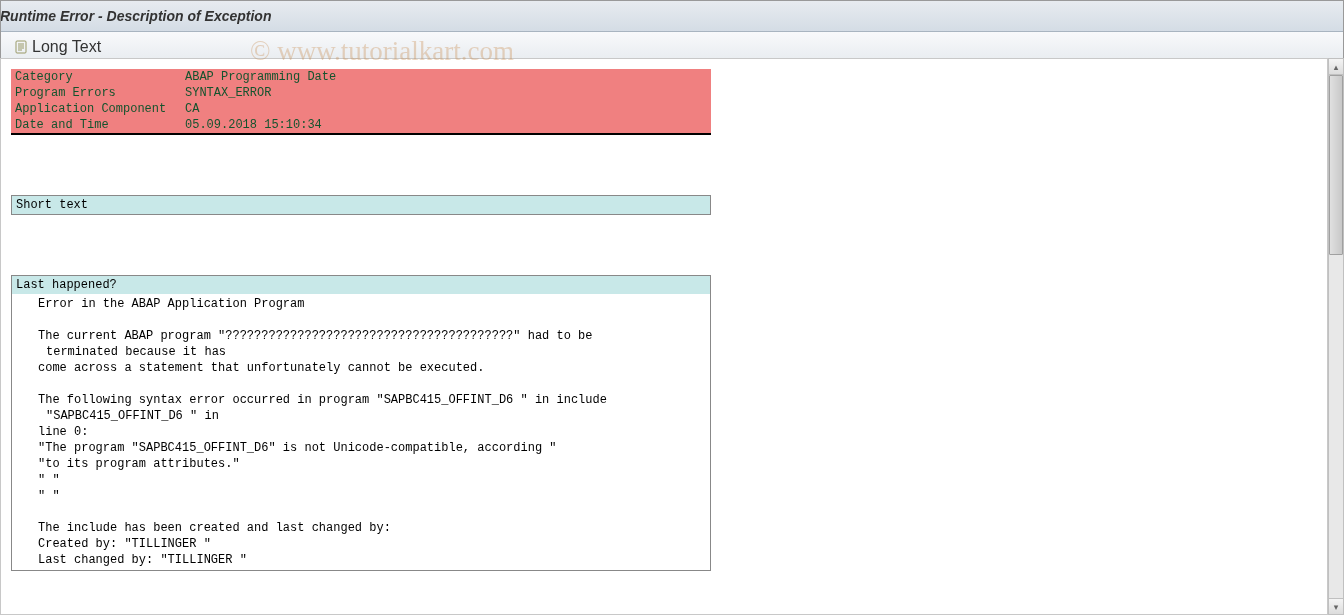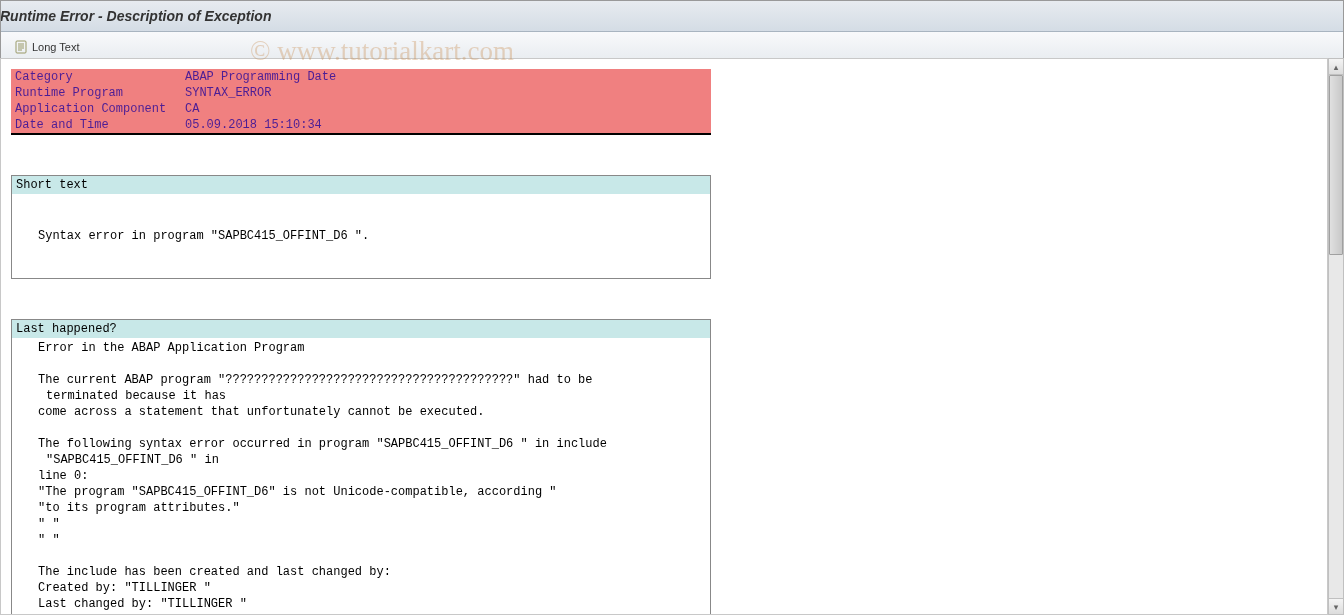--- a/index.html
+++ b/index.html
@@ -34,21 +34,21 @@
       display: flex;
       align-items: center;
       gap: 8px;
     }
     .toolbar-btn {
       display: flex;
       align-items: center;
       gap: 4px;
       padding: 2px 6px;
       cursor: pointer;
-      font-size: 11px;
+      font-size: 16px;
       color: #333;
     }
     .long-text-icon {
       width: 14px;
       height: 14px;
       display: inline-flex;
       align-items: center;
       justify-content: center;
     }
     .watermark {
@@ -79,30 +79,30 @@
     .info-table {
       width: 700px;
       border-collapse: collapse;
       border-bottom: 2px solid #000;
       font-family: "Courier New", monospace;
       font-size: 12px;
     }
     .info-table td {
       padding: 0px 4px;
       background: #f08080;
-      color: #4c1d95;
+      color: #14532d;
       line-height: 16px;
     }
     .info-table td.label-cell {
       width: 170px;
     }
     .section-box {
       width: 700px;
       border: 1px solid #888;
-      margin-top: 40px;
+      margin-top: 60px;
       font-family: "Courier New", monospace;
       font-size: 12px;
       background: #fff;
     }
     .section-header {
       background: #c8e8e8;
       padding: 2px 4px;
       color: #000;
     }
     .section-body {
@@ -189,39 +189,36 @@
 
 <div class="content-area">
   <div class="inner-content">
     <table class="info-table">
       <tbody id="info-tbody">
           <tr>
             <td class="label-cell">Category</td>
             <td>ABAP Programming Date</td>
           </tr>
           <tr>
-            <td class="label-cell">Runtime Program</td>
+            <td class="label-cell">Program Errors</td>
             <td>SYNTAX_ERROR</td>
           </tr>
           <tr>
             <td class="label-cell">Application Component</td>
             <td>CA</td>
           </tr>
           <tr>
             <td class="label-cell">Date and Time</td>
             <td>05.09.2018 15:10:34</td>
           </tr>
         </tbody>
     </table>
 
     <div class="section-box">
       <div class="section-header">Short text</div>
-      <div class="section-body">
-        <span class="line">Syntax error in program "SAPBC415_OFFINT_D6 ".</span>
-      </div>
     </div>
 
     <div class="section-box">
       <div class="section-header">Last happened?</div>
       <div class="section-body" id="wh-body"><span class="line">Error in the ABAP Application Program</span><span class="line">&nbsp;</span><span class="line">The current ABAP program "????????????????????????????????????????" had to be</span><span class="line indent1">terminated because it has</span><span class="line">come across a statement that unfortunately cannot be executed.</span><span class="line">&nbsp;</span><span class="line">The following syntax error occurred in program "SAPBC415_OFFINT_D6 " in include</span><span class="line indent1">"SAPBC415_OFFINT_D6 " in</span><span class="line">line 0:</span><span class="line">"The program "SAPBC415_OFFINT_D6" is not Unicode-compatible, according "</span><span class="line">"to its program attributes."</span><span class="line">" "</span><span class="line">" "</span><span class="line">&nbsp;</span><span class="line">The include has been created and last changed by:</span><span class="line">Created by: "TILLINGER "</span><span class="line">Last changed by: "TILLINGER "</span></div>
     </div>
   </div>
 </div>
 
 <div class="scrollbar-v">

